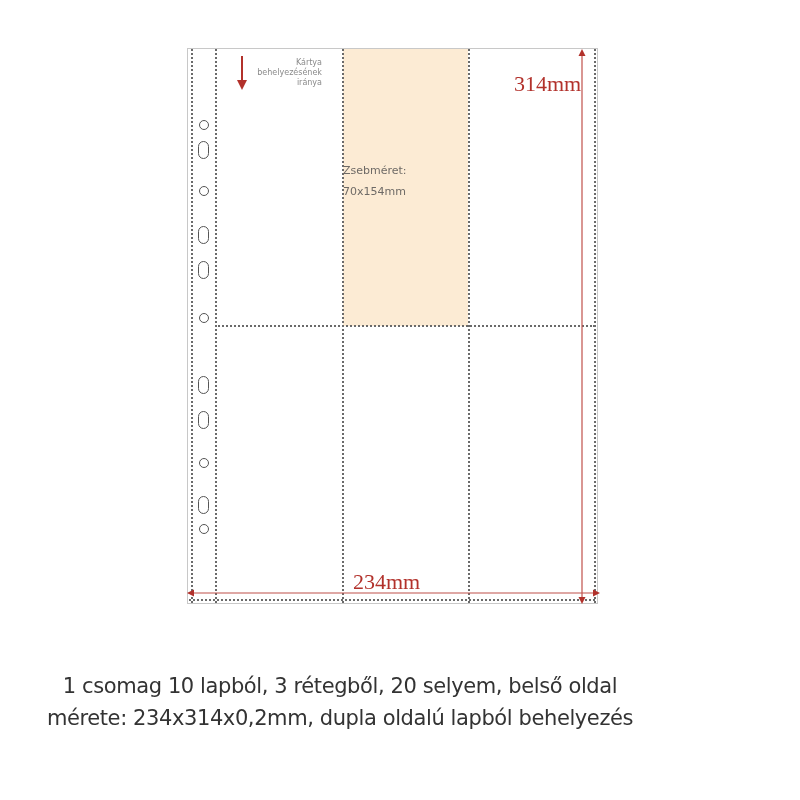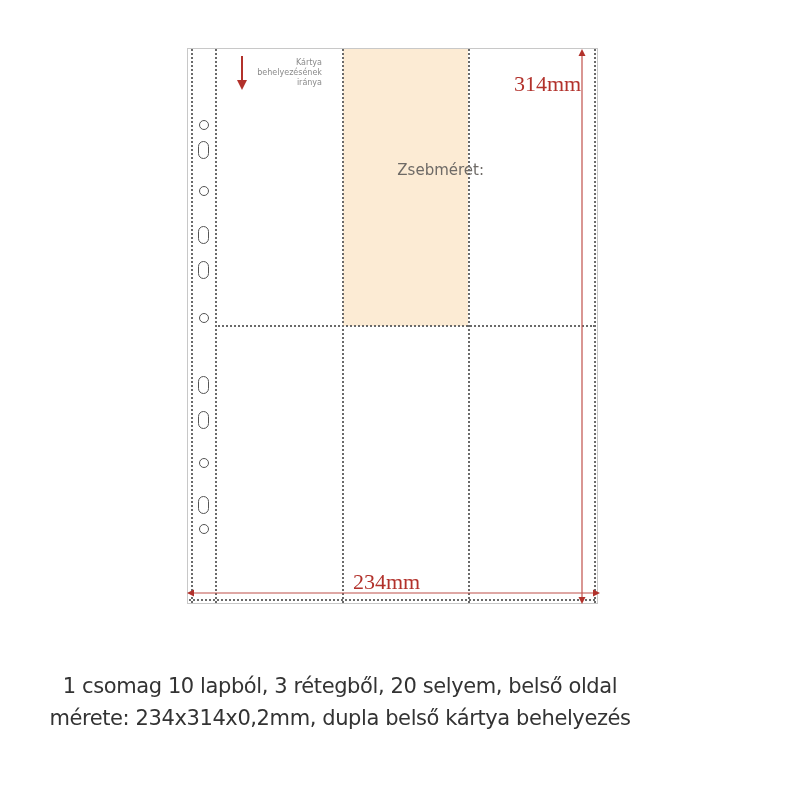--- a/index.html
+++ b/index.html
@@ -69,26 +69,25 @@
       font-size: 8px;
       line-height: 10px;
       color: #8a8a8a;
       font-family: "DejaVu Sans", sans-serif;
     }
     .pocket-label {
       position: absolute;
       left: 343px;
       top: 160px;
       width: 125px;
-      text-align: right;
-      font-size: 15px;
+      text-align: left;
+      font-size: 11px;
       line-height: 21px;
       color: #6e6a66;
       font-family: "DejaVu Sans", sans-serif;
-      padding-left: 16px;
     }
     .dim-label {
       position: absolute;
       color: #b2312b;
       font-family: "Liberation Serif", serif;
       font-size: 22px;
     }
     .caption {
       position: absolute;
       left: 0;
@@ -152,21 +151,22 @@
     <line x1="190" y1="593" x2="596" y2="593" stroke="#c0504a" stroke-width="1.2"></line>
     <polygon points="194,589.5 194,596.5 187,593" fill="#b2312b"></polygon>
     <polygon points="593,589.5 593,596.5 600,593" fill="#b2312b"></polygon>
   </g>
 </svg>
 
 <div class="insert-label">Kártya behelyezésének iránya</div>
 
 <div class="pocket-label">
   <div>Zsebméret:</div>
+  <div>70x154mm</div>
 </div>
 
 <div class="dim-label" style="left:514px; top:71px;">314mm</div>
 <div class="dim-label" style="left:353px; top:569px;">234mm</div>
 
 <div class="caption">
   <div>1 csomag 10 lapból, 3 rétegből, 20 selyem, belső oldal</div>
-  <div>mérete: 234x314x0,2mm, dupla belső kártya behelyezés</div>
+  <div>mérete: 234x314x0,2mm, dupla oldalú lapból behelyezés</div>
 </div>
 
 </body></html>

